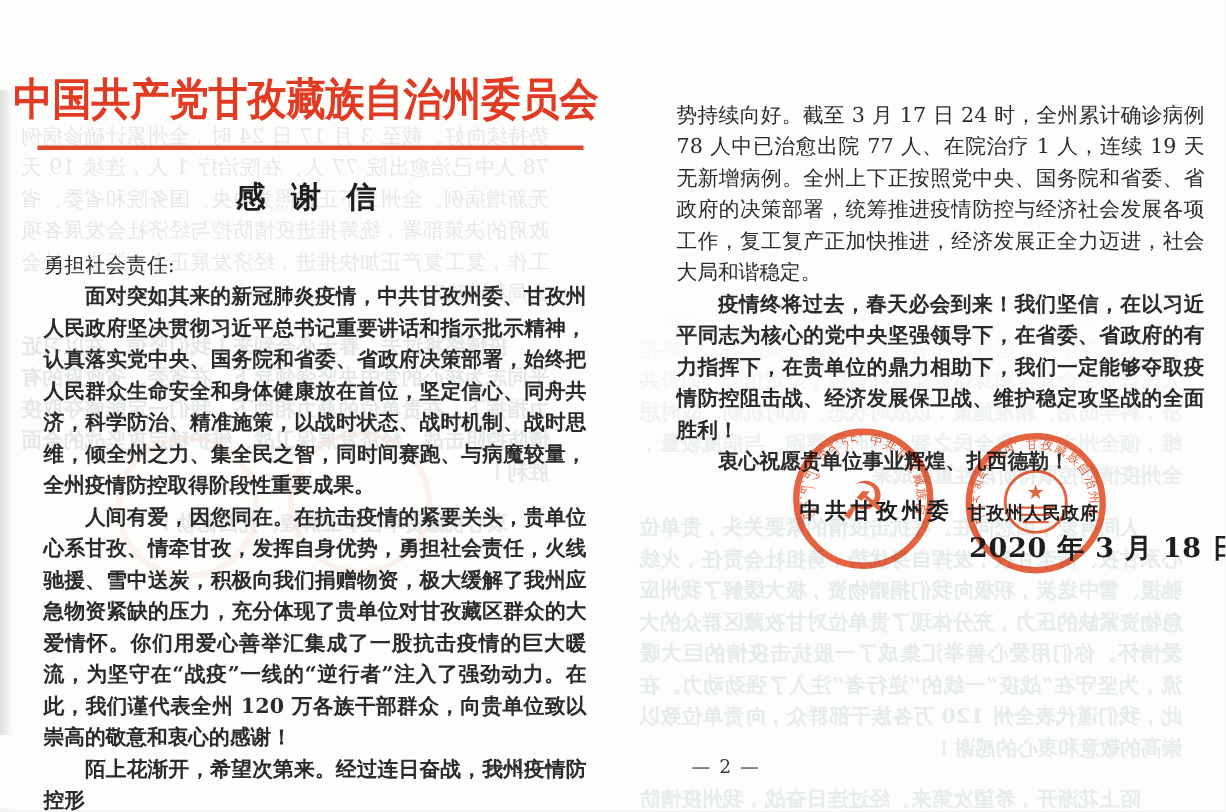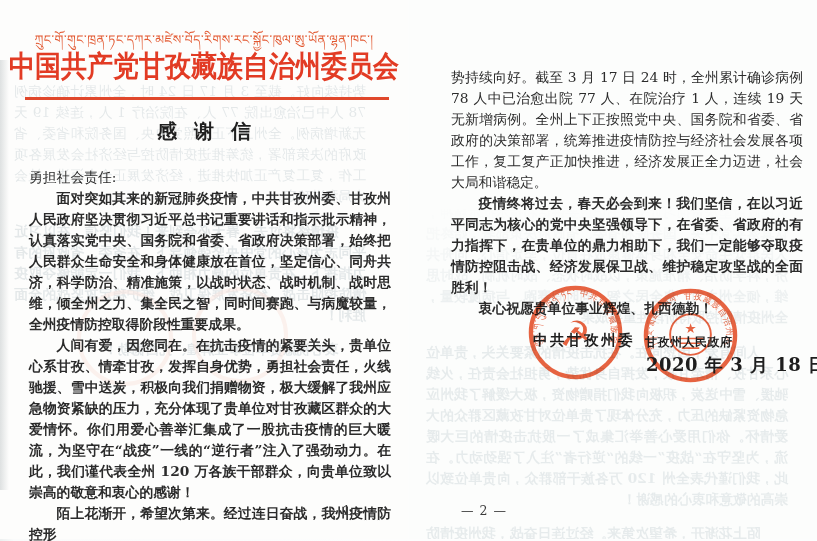--- a/index.html
+++ b/index.html
@@ -87,21 +87,20 @@
         <p class="cont">势持续向好。截至 3 月 17 日 24 时，全州累计确诊病例 78 人中已治愈出院 77 人、在院治疗 1 人，连续 19 天无新增病例。全州上下正按照党中央、国务院和省委、省政府的决策部署，统筹推进疫情防控与经济社会发展各项工作，复工复产正加快推进，经济发展正全力迈进，社会大局和谐稳定。</p>
         <p class="para">疫情终将过去，春天必会到来！我们坚信，在以习近平同志为核心的党中央坚强领导下，在省委、省政府的有力指挥下，在贵单位的鼎力相助下，我们一定能够夺取疫情防控阻击战、经济发展保卫战、维护稳定攻坚战的全面胜利！</p>
         <p class="para">衷心祝愿贵单位事业辉煌、扎西德勒！</p>
       </div>
       <div class="gseal gseal-a"></div>
       <div class="gseal gseal-b"></div>
     </div>
 
     <div class="edge-shadow"></div>
 
-    <div class="tibetan-title">ཀྲུང་གོ་གུང་ཁྲན་ཏང་དཀར་མཛེས་བོད་རིགས་རང་སྐྱོང་ཁུལ་ཨུ་ཡོན་ལྷན་ཁང་།</div>
 
     <h1 class="org-title">中国共产党甘孜藏族自治州委员会</h1>
 
     <div class="red-rule"></div>
 
     <h2 class="letter-title">感谢信</h2>
 
     <div class="body body-1">
       <p class="salutation">勇担社会责任:</p>
       <p class="para">面对突如其来的新冠肺炎疫情，中共甘孜州委、甘孜州人民政府坚决贯彻习近平总书记重要讲话和指示批示精神，认真落实党中央、国务院和省委、省政府决策部署，始终把人民群众生命安全和身体健康放在首位，坚定信心、同舟共济，科学防治、精准施策，以战时状态、战时机制、战时思维，倾全州之力、集全民之智，同时间赛跑、与病魔较量，全州疫情防控取得阶段性重要成果。</p>

